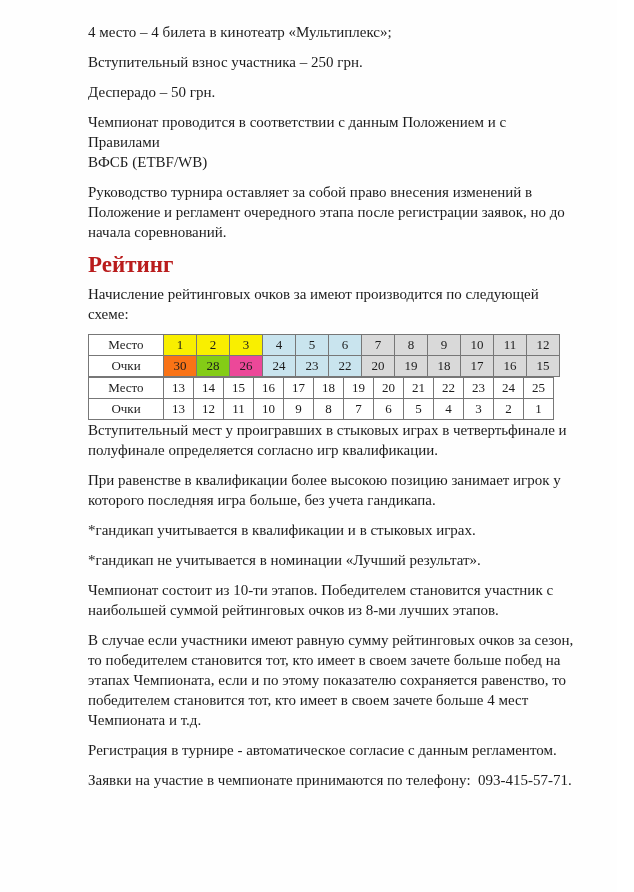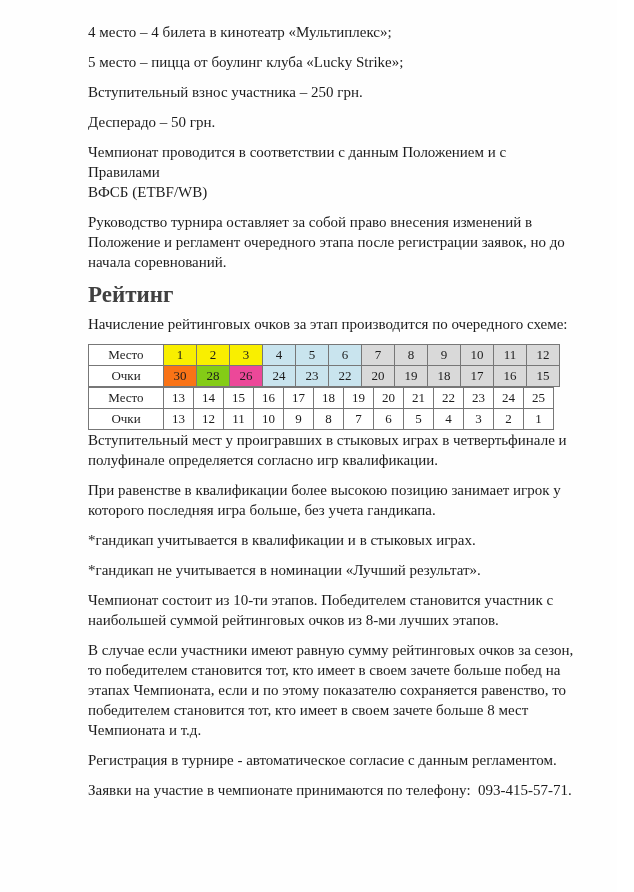--- a/index.html
+++ b/index.html
@@ -19,21 +19,21 @@
   p.para {
     margin: 0 0 10px 0;
     white-space: pre-wrap;
   }
   h1.section-heading {
     font-family: "Liberation Serif", serif;
     font-size: 23px;
     line-height: 26px;
     font-weight: bold;
     margin: 4px 0 6px 0;
-    color: #404040;
+    color: #b91c1c;
   }
   table.rating-table {
     border-collapse: collapse;
     margin: 0;
   }
   table.rating-table td {
     border: 1px solid #777777;
     text-align: center;
     vertical-align: middle;
     height: 19px;
@@ -46,32 +46,31 @@
   table.t2 td.data-cell { width: 27px; }
   .table-gap-1 { margin-top: 8px; }
   .table-gap-2 { margin-top: 29px; margin-bottom: 26px; }
 </style>
 </head>
 <body>
 
 <div class="page">
 
   <p class="para">4 место – 4 билета в кинотеатр «Мультиплекс»;</p>
-  <p class="para">5 место – пицца от боулинг клуба «Lucky Strike»;</p>
   <p class="para">Вступительный взнос участника – 250 грн.</p>
   <p class="para">Десперадо – 50 грн.</p>
   <p class="para">Чемпионат проводится в соответствии с данным Положением и с Правилами
 ВФСБ (ETBF/WB)</p>
   <p class="para">Руководство турнира оставляет за собой право внесения изменений в
 Положение и регламент очередного этапа после регистрации заявок, но до
 начала соревнований.</p>
 
   <h1 class="section-heading">Рейтинг</h1>
 
-  <p class="para">Начисление рейтинговых очков за этап производится по очередного схеме:</p>
+  <p class="para">Начисление рейтинговых очков за имеют производится по следующей схеме:</p>
 
   <table class="rating-table t1 table-gap-1">
     <tbody>
         <tr>
           <td class="label-cell">Место</td>
           <td class="data-cell" style="background: rgb(249, 239, 0);">1</td>
           <td class="data-cell" style="background: rgb(249, 239, 0);">2</td>
           <td class="data-cell" style="background: rgb(249, 239, 0);">3</td>
           <td class="data-cell" style="background: rgb(201, 228, 238);">4</td>
           <td class="data-cell" style="background: rgb(201, 228, 238);">5</td>
@@ -142,18 +141,18 @@
 полуфинале определяется согласно игр квалификации.</p>
   <p class="para">При равенстве в квалификации более высокою позицию занимает игрок у
 которого последняя игра больше, без учета гандикапа.</p>
   <p class="para">*гандикап учитывается в квалификации и в стыковых играх.</p>
   <p class="para">*гандикап не учитывается в номинации «Лучший результат».</p>
   <p class="para">Чемпионат состоит из 10-ти этапов. Победителем становится участник с
 наибольшей суммой рейтинговых очков из 8-ми лучших этапов.</p>
   <p class="para">В случае если участники имеют равную сумму рейтинговых очков за сезон,
 то победителем становится тот, кто имеет в своем зачете больше побед на
 этапах Чемпионата, если и по этому показателю сохраняется равенство, то
-победителем становится тот, кто имеет в своем зачете больше 8 мест
+победителем становится тот, кто имеет в своем зачете больше 4 мест
 Чемпионата и т.д.</p>
   <p class="para">Регистрация в турнире - автоматическое согласие с данным регламентом.</p>
   <p class="para">Заявки на участие в чемпионате принимаются по телефону:  093-415-57-71.</p>
 
 </div>
 
 </body></html>

